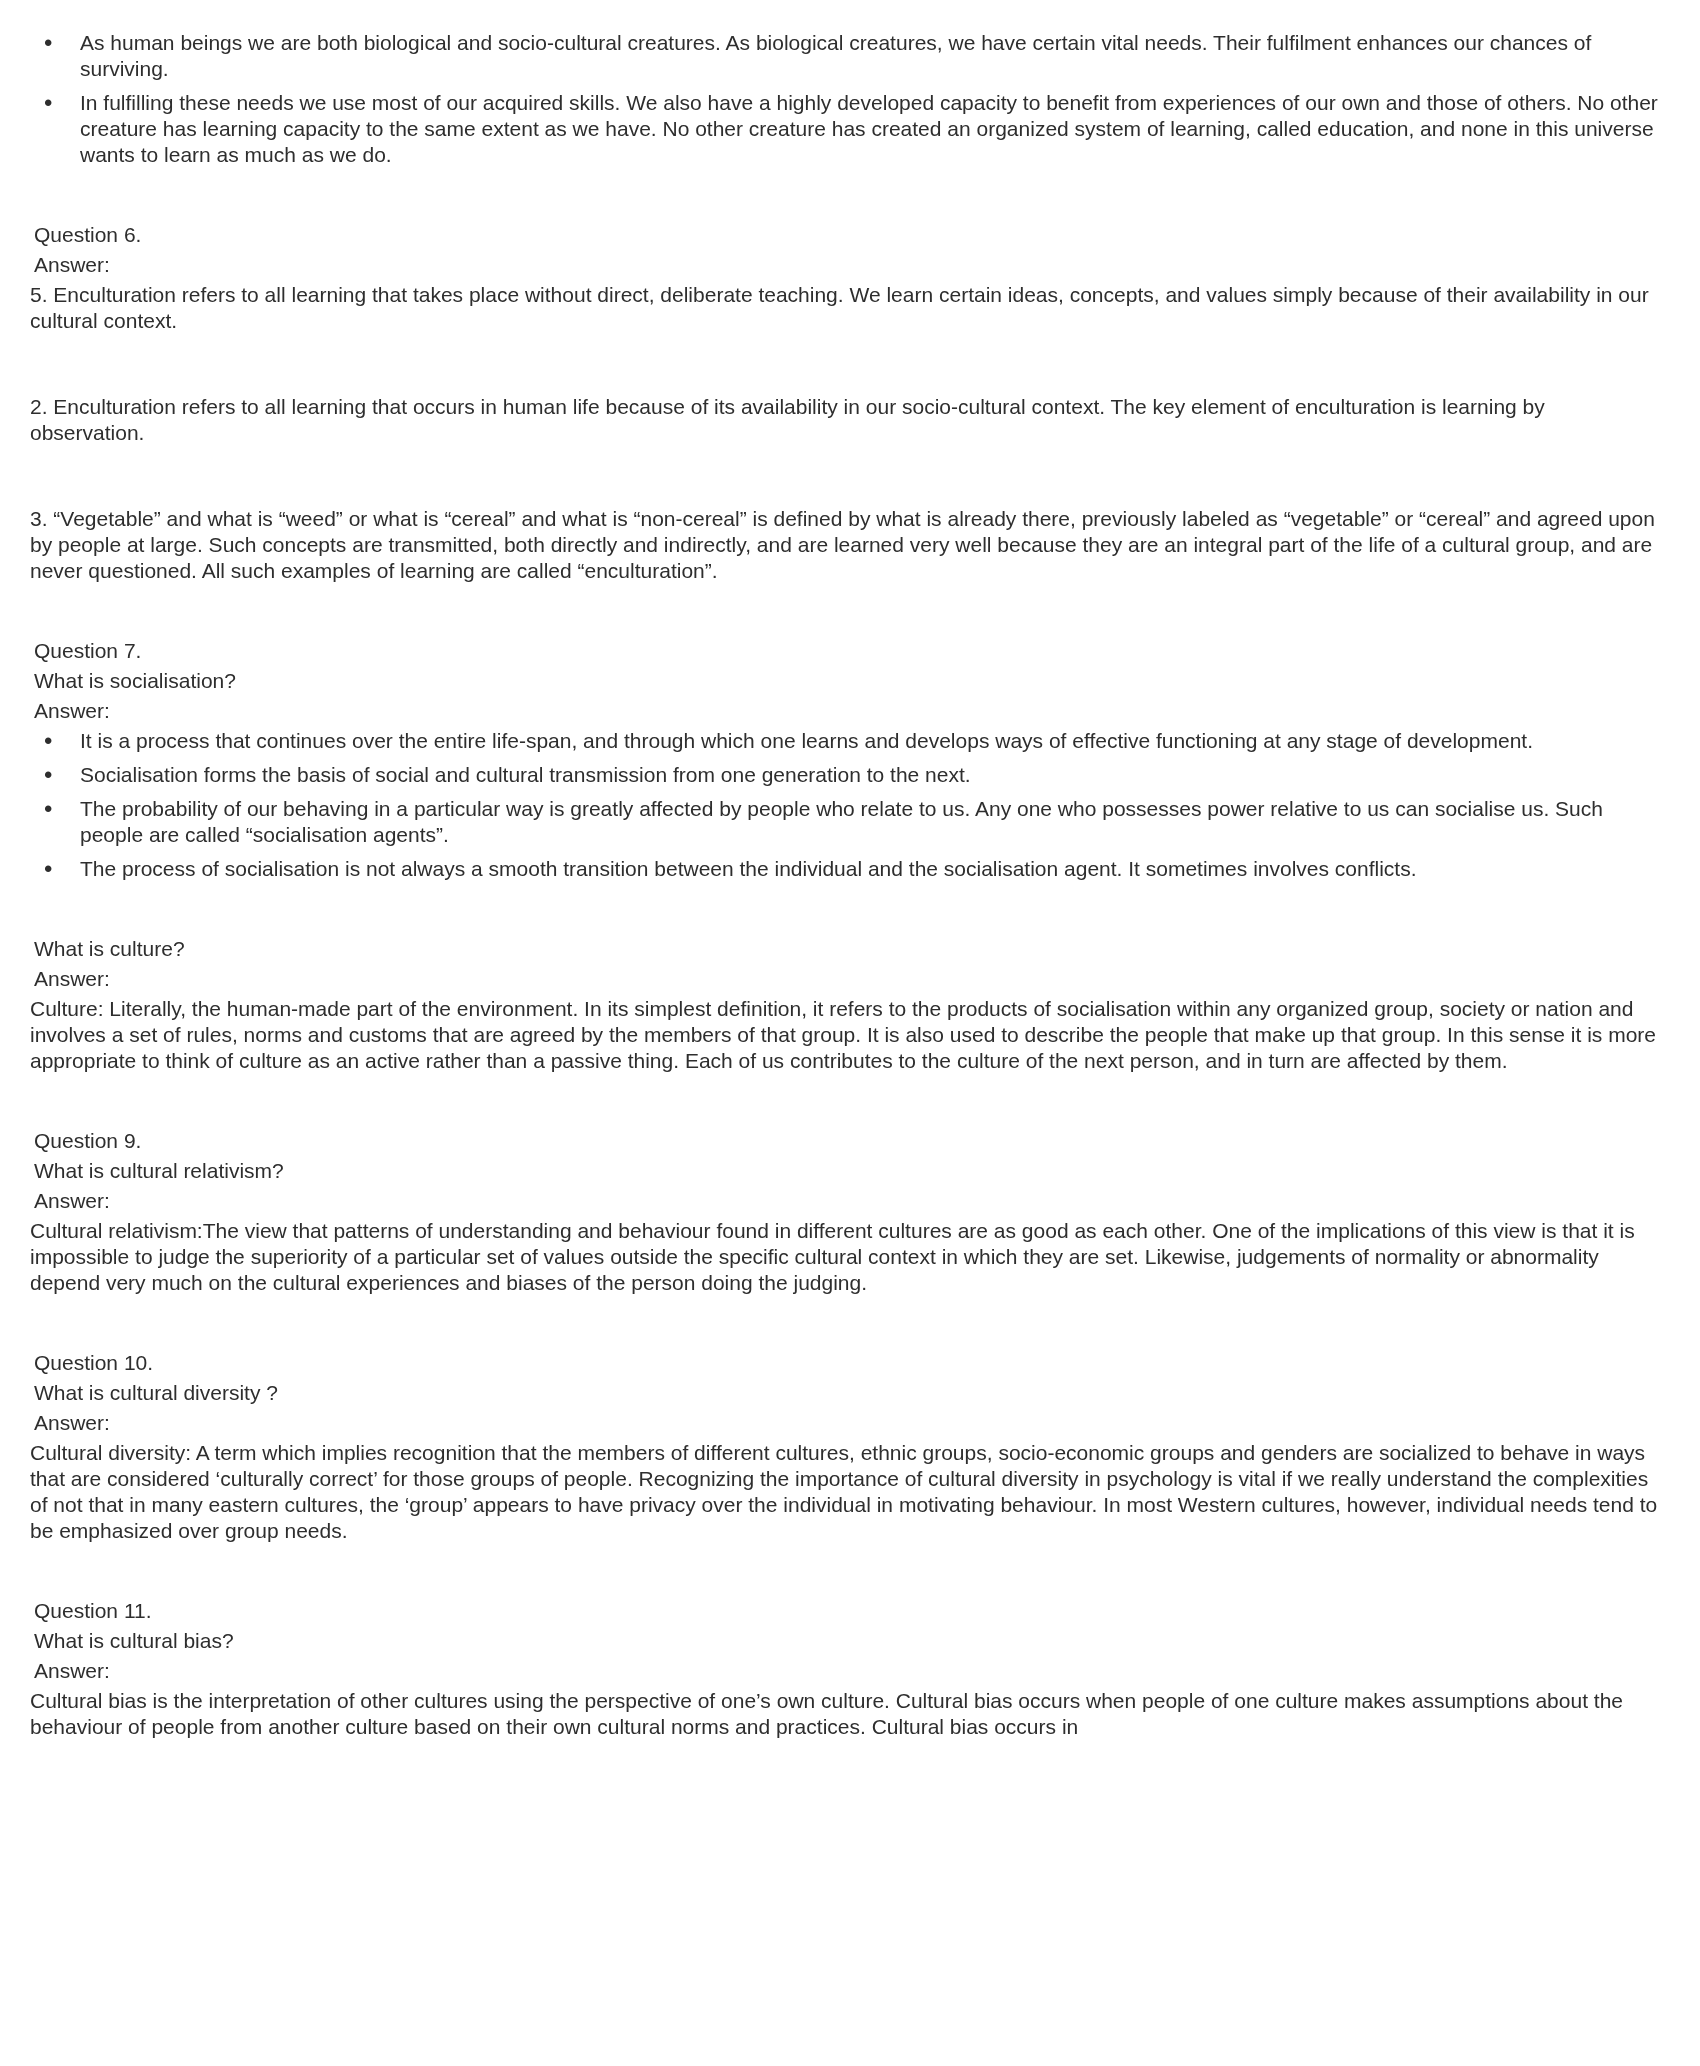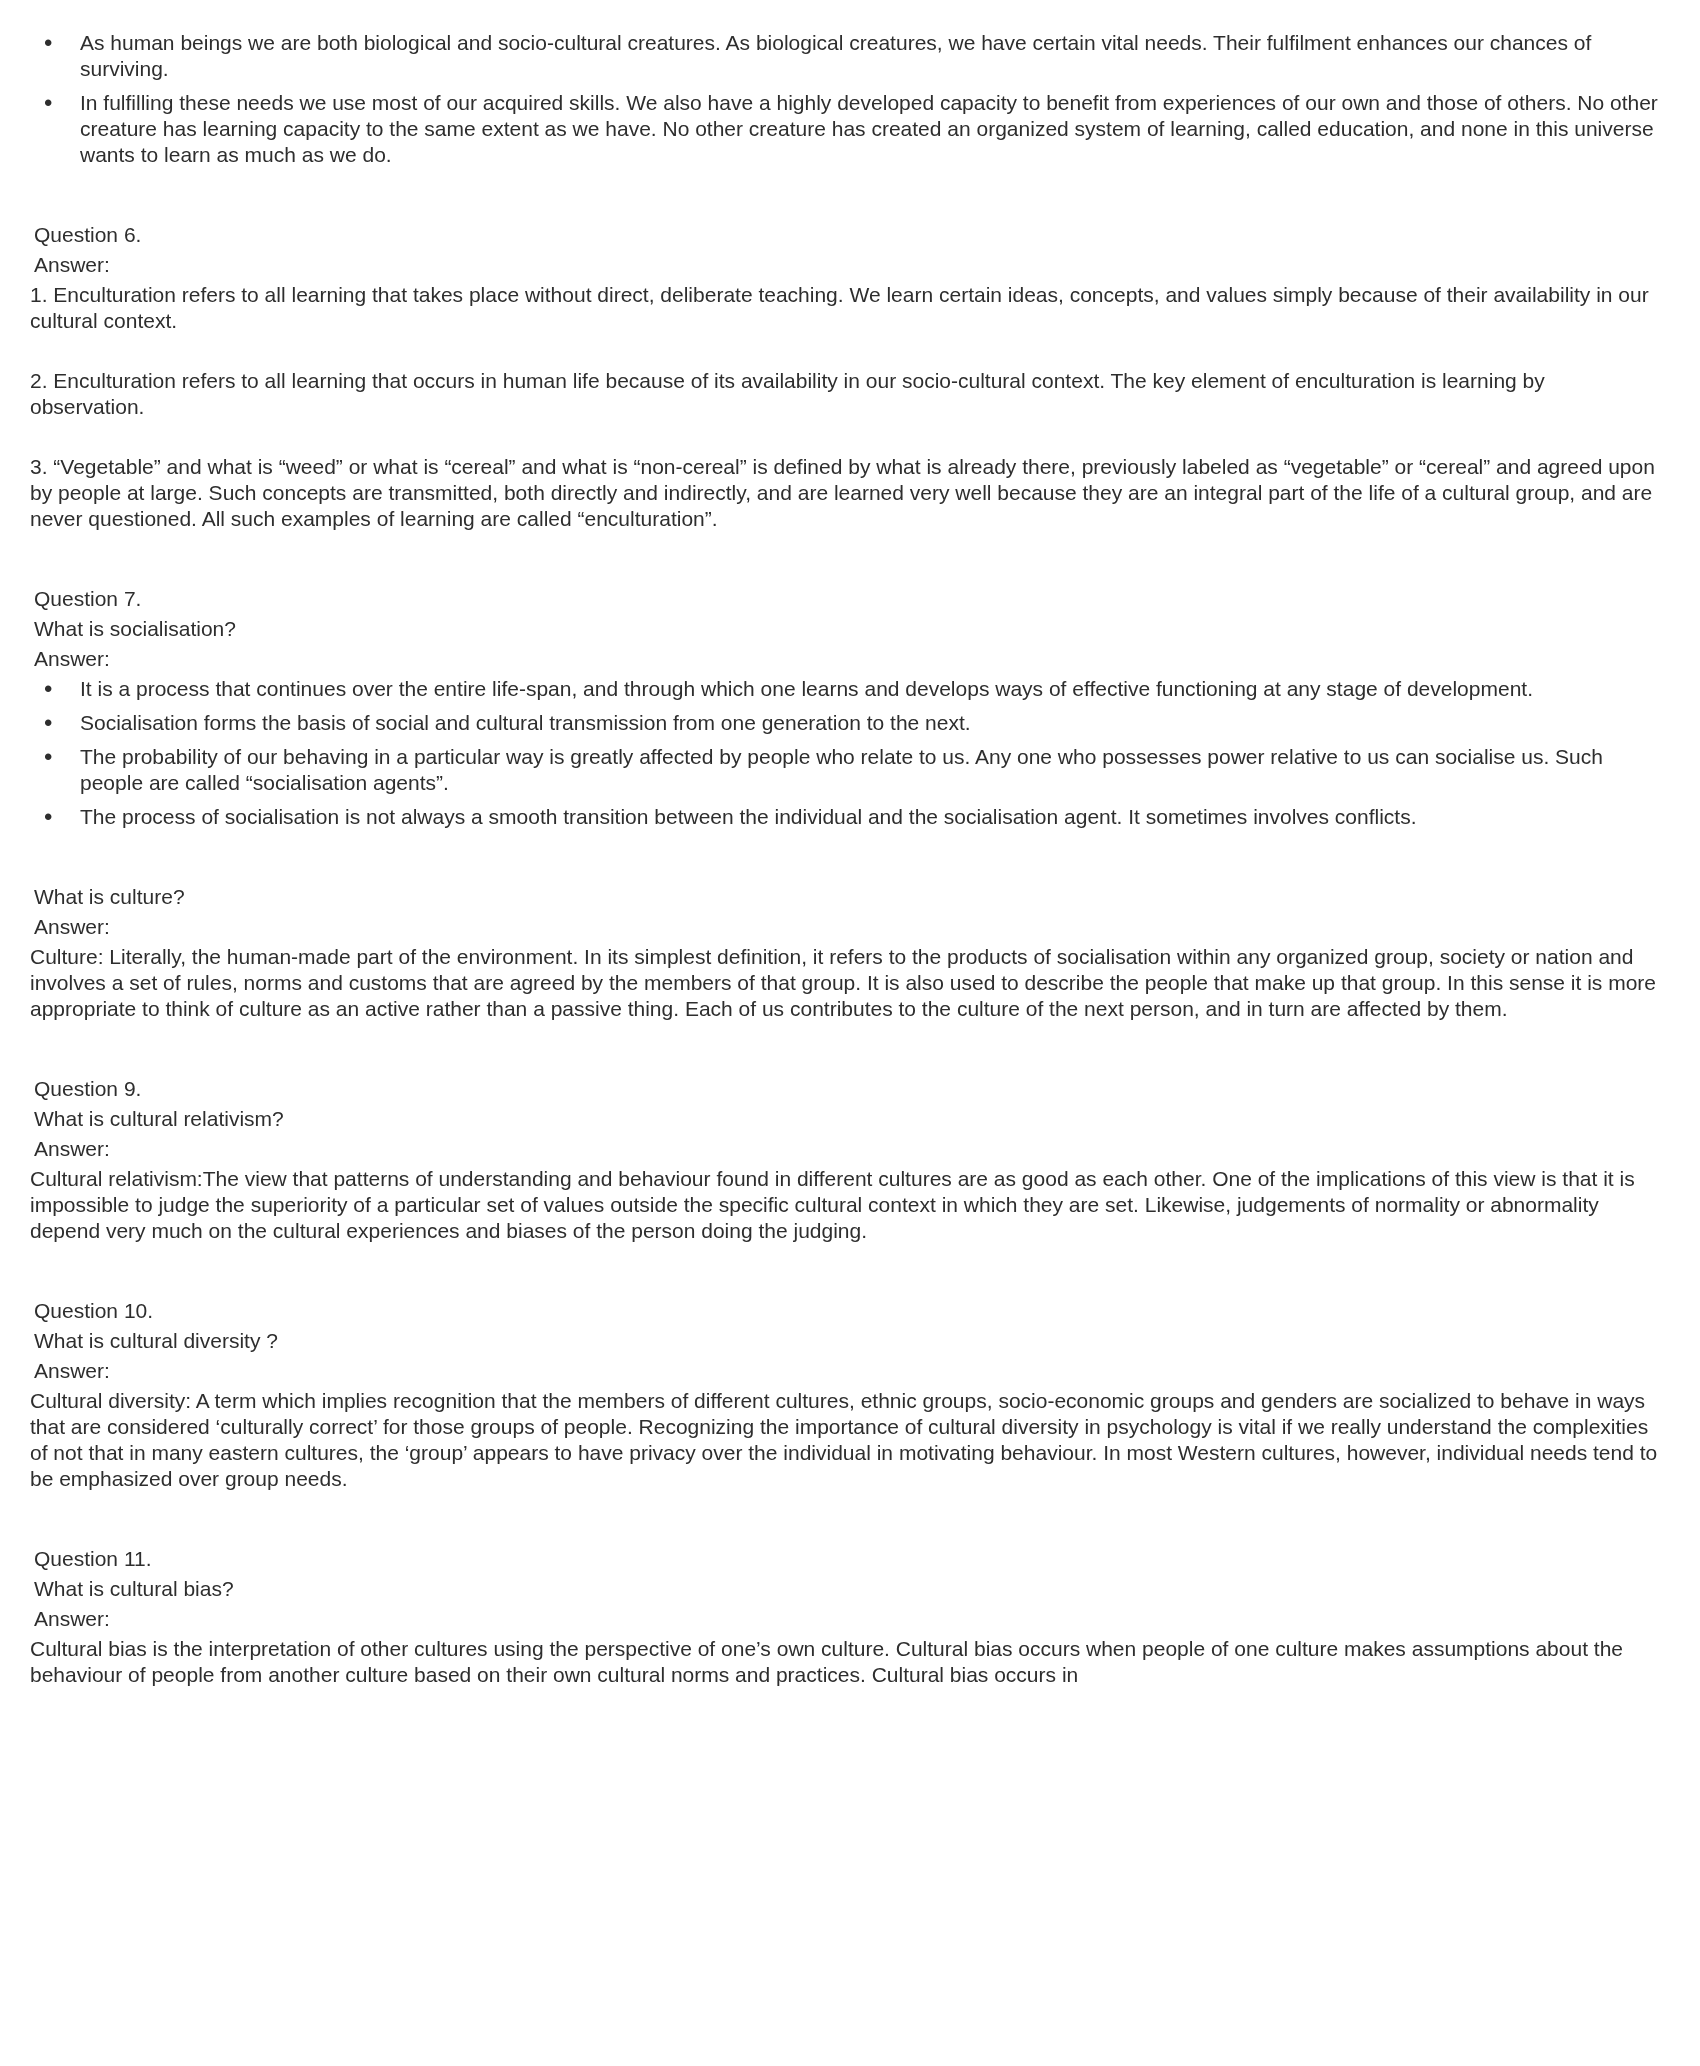--- a/index.html
+++ b/index.html
@@ -41,39 +41,39 @@
   .qa {
     margin-top: 54px;
   }
   .line {
     margin: 4px;
   }
   p.para {
     margin: 0;
   }
   p.para + p.para {
-    margin-top: 34px;
+    margin-top: 60px;
   }
   ul.answer-bullets {
   }
 </style>
 </head>
 <body>
 
 <div class="doc">
 
   <ul class="bullets">
     <li>As human beings we are both biological and socio-cultural creatures. As biological creatures, we have certain vital needs. Their fulfilment enhances our chances of surviving.</li>
     <li>In fulfilling these needs we use most of our acquired skills. We also have a highly developed capacity to benefit from experiences of our own and those of others. No other creature has learning capacity to the same extent as we have. No other creature has created an organized system of learning, called education, and none in this universe wants to learn as much as we do.</li>
   </ul>
 
   <section class="qa">
     <div class="line">Question 6.</div>
     <div class="line">Answer:</div>
-    <p class="para">1. Enculturation refers to all learning that takes place without direct, deliberate teaching. We learn certain ideas, concepts, and values simply because of their availability in our cultural context.</p>
+    <p class="para">5. Enculturation refers to all learning that takes place without direct, deliberate teaching. We learn certain ideas, concepts, and values simply because of their availability in our cultural context.</p>
     <p class="para">2. Enculturation refers to all learning that occurs in human life because of its availability in our socio-cultural context. The key element of enculturation is learning by observation.</p>
     <p class="para">3. “Vegetable” and what is “weed” or what is “cereal” and what is “non-cereal” is defined by what is already there, previously labeled as “vegetable” or “cereal” and agreed upon by people at large. Such concepts are transmitted, both directly and indirectly, and are learned very well because they are an integral part of the life of a cultural group, and are never questioned. All such examples of learning are called “enculturation”.</p>
   </section>
 
   <section class="qa">
     <div class="line">Question 7.</div>
     <div class="line">What is socialisation?</div>
     <div class="line">Answer:</div>
     <ul class="bullets answer-bullets">
       <li>It is a process that continues over the entire life-span, and through which one learns and develops ways of effective functioning at any stage of development.</li>

